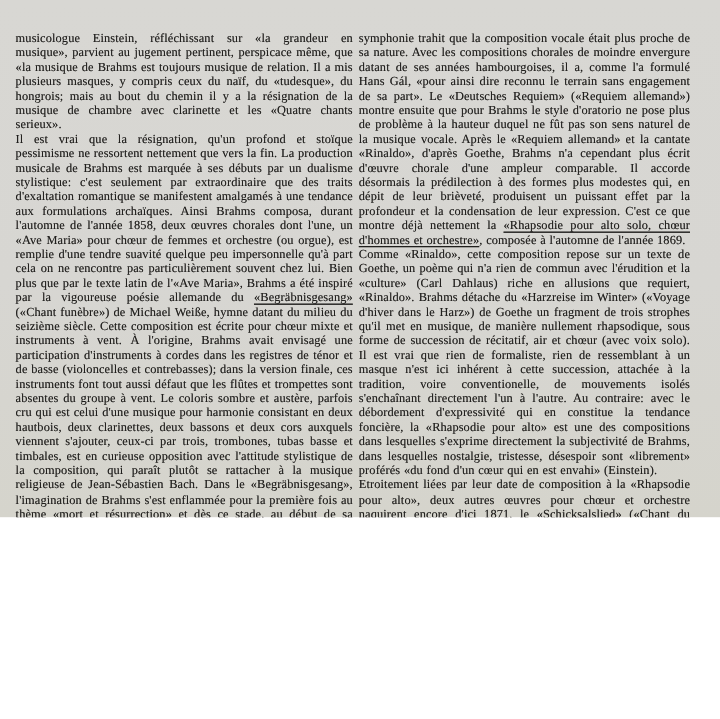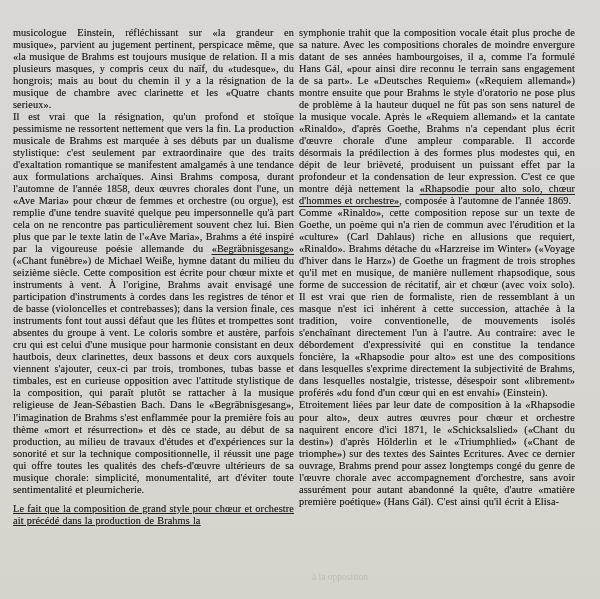--- a/index.html
+++ b/index.html
@@ -1,19 +1,19 @@
 <!DOCTYPE html>
 <html lang="fr"><head>
 <meta charset="utf-8">
 <style>
   html, body { margin: 0; padding: 0; }
   .page {
     position: relative;
     width: 600px;
-    height: 599px;
+    height: 431px;
     background: linear-gradient(180deg, #d8d7d3 0%, #d7d6d2 55%, #d5d4cc 100%);
     overflow: hidden;
     font-family: "Liberation Serif", "DejaVu Serif", serif;
   }
   .col {
     position: absolute;
     top: 27px;
     text-align: justify;
     font-size: 10.3px;
     line-height: 12.02px;

